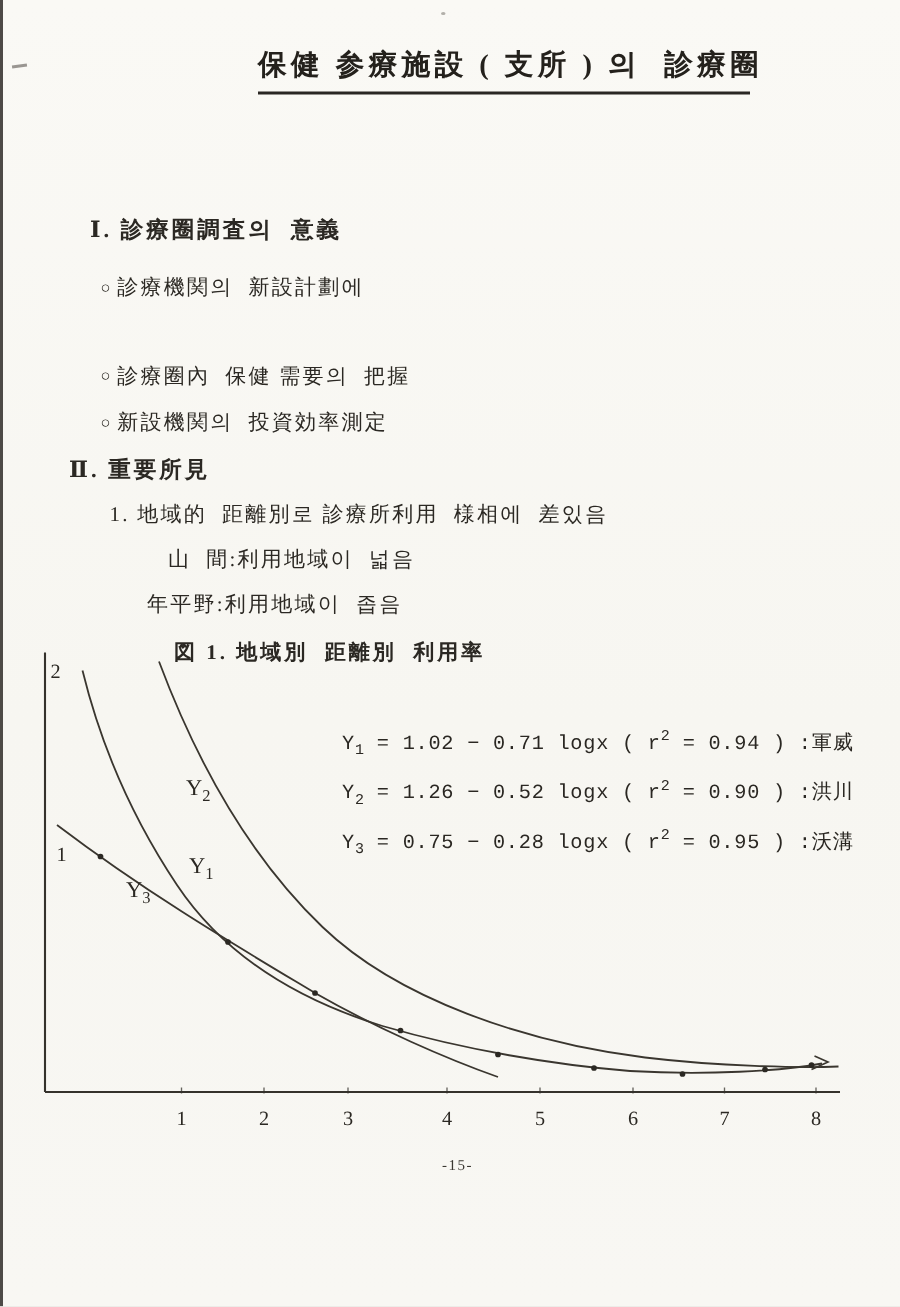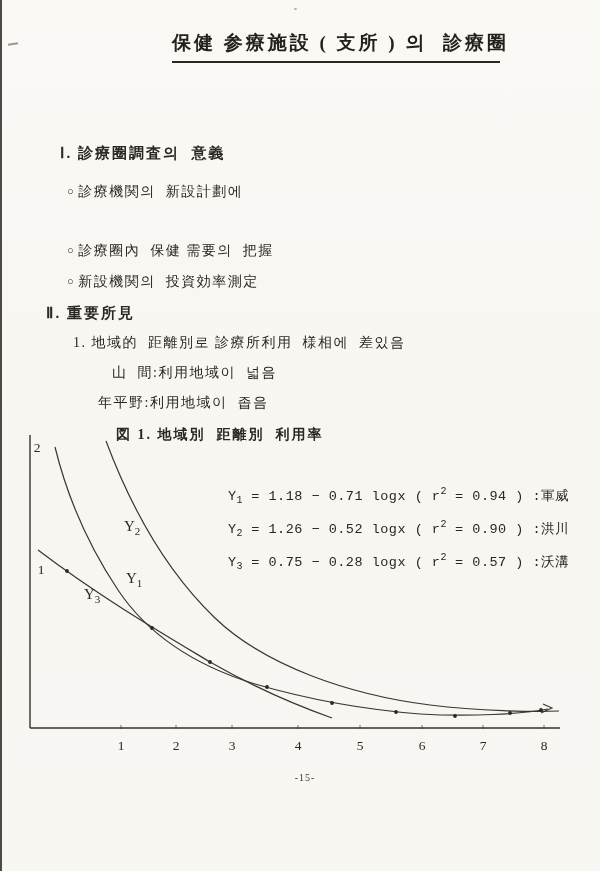--- a/index.html
+++ b/index.html
@@ -30,21 +30,21 @@
     position:absolute;left:172px;top:30px;width:328px;
     text-align:center;
     font-size:19px;font-weight:600;letter-spacing:3px;
     color:#24211c;
     border-bottom:2px solid #2a2723;
     padding-bottom:5px;
     white-space:pre;
   }
   .tline{
     position:absolute;white-space:pre;
-    font-size:14px;letter-spacing:1.5px;color:#2b2823;font-family:Liberation Serif, serif;
+    font-size:14px;letter-spacing:1.5px;color:#2b2823;
   }
   .bullet-row{position:absolute;white-space:pre;font-size:14px;letter-spacing:1.5px;}
   .bullet-mark{font-size:11px;vertical-align:1px;padding-right:3px;color:#2b2823;}
   .sec{font-size:15px;font-weight:600;letter-spacing:2px;}
   .fig-caption{font-size:14px;font-weight:600;letter-spacing:2px;}
   .equation{
     position:absolute;left:228px;white-space:pre;
     font-family:"Liberation Mono","DejaVu Sans Mono",monospace;
     font-size:13.5px;letter-spacing:.5px;color:#2a2722;
   }
@@ -127,23 +127,23 @@
     </g>
   </svg>
 
   <div class="axis-num" style="left:28px;top:440px;width:18px;">2</div>
   <div class="axis-num" style="left:32px;top:562px;width:18px;">1</div>
 
   <div class="curve-label" style="left:124px;top:518px;"><span>Y</span><sub>2</sub></div>
   <div class="curve-label" style="left:126px;top:570px;"><span>Y</span><sub>1</sub></div>
   <div class="curve-label" style="left:84px;top:586px;"><span>Y</span><sub>3</sub></div>
 
-  <div class="equation" style="top:486px;"><span>Y</span><sub>1</sub><span> = 1.18 − 0.71 logx ( r</span><sup>2</sup><span> = 0.94 ) :軍威</span></div>
+  <div class="equation" style="top:486px;"><span>Y</span><sub>1</sub><span> = 1.02 − 0.71 logx ( r</span><sup>2</sup><span> = 0.94 ) :軍威</span></div>
   <div class="equation" style="top:519px;"><span>Y</span><sub>2</sub><span> = 1.26 − 0.52 logx ( r</span><sup>2</sup><span> = 0.90 ) :洪川</span></div>
-  <div class="equation" style="top:552px;"><span>Y</span><sub>3</sub><span> = 0.75 − 0.28 logx ( r</span><sup>2</sup><span> = 0.57 ) :沃溝</span></div>
+  <div class="equation" style="top:552px;"><span>Y</span><sub>3</sub><span> = 0.75 − 0.28 logx ( r</span><sup>2</sup><span> = 0.95 ) :沃溝</span></div>
 
   <div class="axis-num" style="left:109px;top:738px;">1</div>
   <div class="axis-num" style="left:164px;top:738px;">2</div>
   <div class="axis-num" style="left:220px;top:738px;">3</div>
   <div class="axis-num" style="left:286px;top:738px;">4</div>
   <div class="axis-num" style="left:348px;top:738px;">5</div>
   <div class="axis-num" style="left:410px;top:738px;">6</div>
   <div class="axis-num" style="left:471px;top:738px;">7</div>
   <div class="axis-num" style="left:532px;top:738px;">8</div>
 

